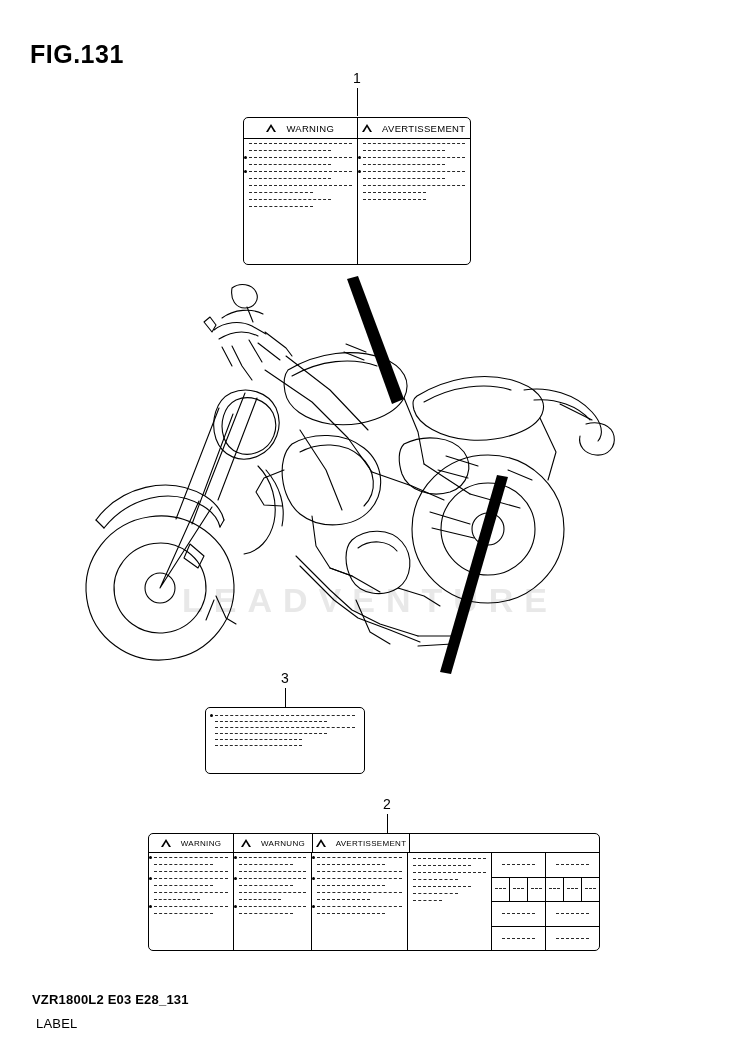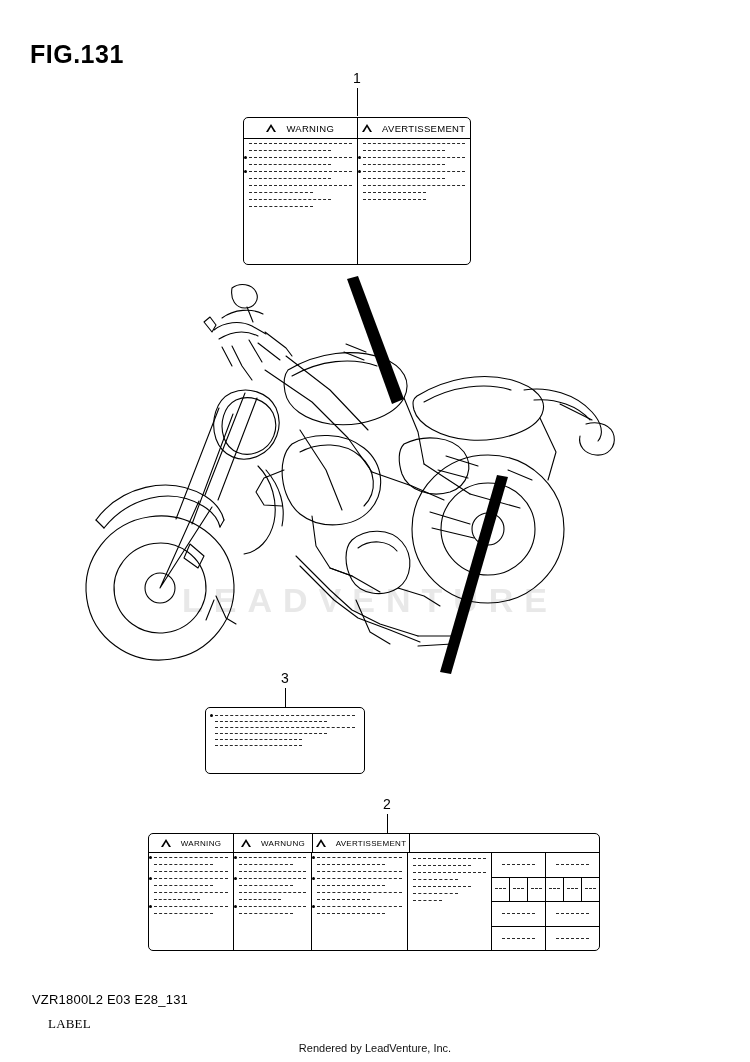--- a/index.html
+++ b/index.html
@@ -26,28 +26,28 @@
     font-size: 25px;
     font-weight: bold;
     letter-spacing: 0.5px;
   }
   #footer-code {
     position: absolute;
     left: 32px;
     top: 992px;
     font-size: 13px;
     letter-spacing: 0.2px;
+    font-weight: bold;
   }
   #footer-label {
     position: absolute;
-    left: 48px;
+    left: 36px;
     top: 1016px;
     font-size: 13px;
     letter-spacing: 0.2px;
-    font-family: Liberation Serif, serif;
   }
   #footer-credit {
     position: absolute;
     left: 0;
     right: 0;
     top: 1042px;
     text-align: center;
     font-size: 11px;
     color: #111;
   }
@@ -452,15 +452,14 @@
       <path d="M190 544 L204 556 L198 568 L184 558 Z"></path>
 
       <path d="M438 470 L468 478 M446 456 L478 466"></path>
       <path d="M508 470 L532 480"></path>
       <path d="M346 344 L366 352 M344 352 L364 360"></path>
     </g>
   </svg>
 
   <div id="footer-code">VZR1800L2 E03 E28_131</div>
   <div id="footer-label">LABEL</div>
-  <div id="footer-credit">Rendered by LeadVenture, Inc.</div>
 
 </div>
 
 </body></html>

